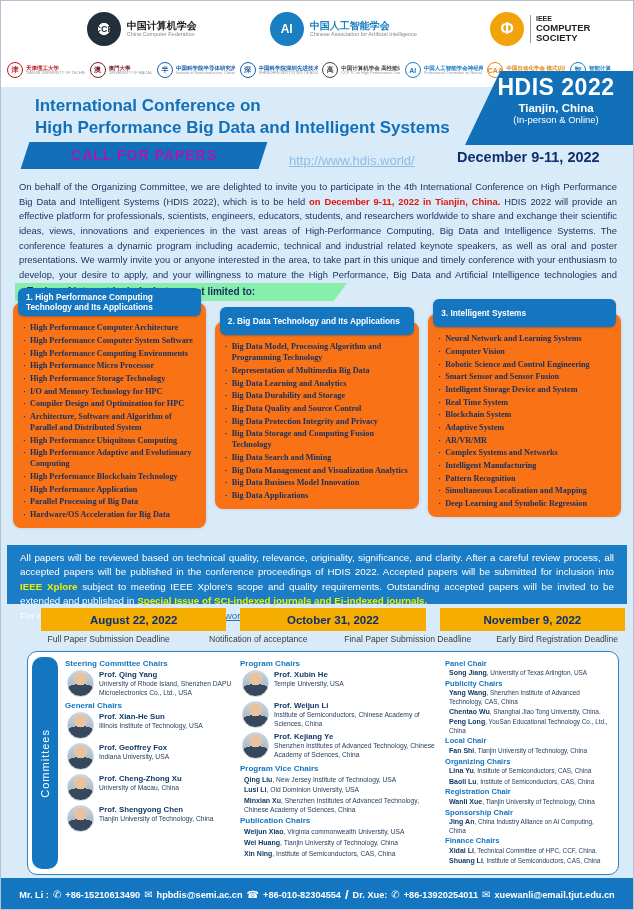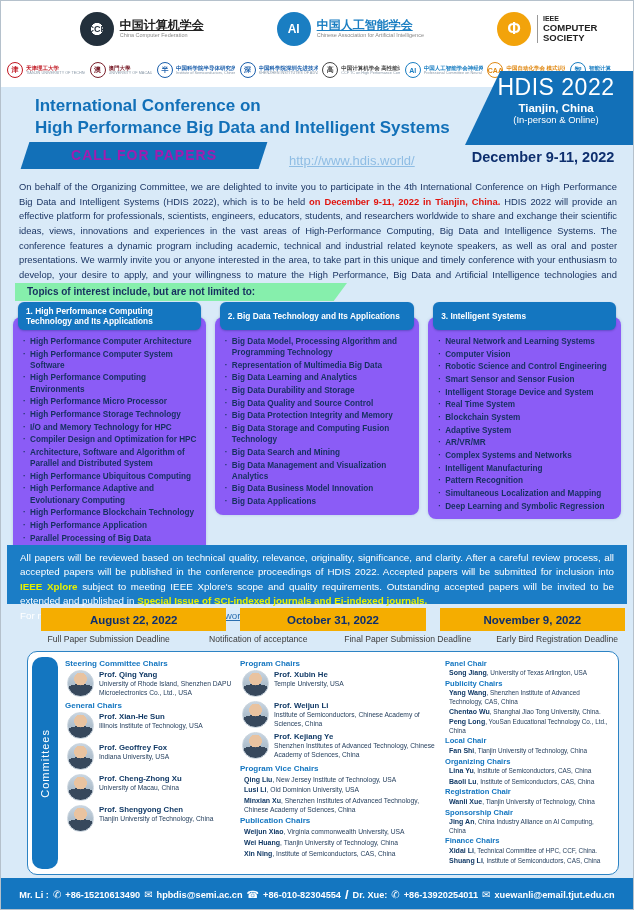--- a/index.html
+++ b/index.html
@@ -12,70 +12,70 @@
   .logos-band { position:absolute; top:0; left:0; right:0; height:86px; background:#fff; }
   .logos-row1 { position:absolute; top:6px; left:0; right:0; height:44px;
                 display:flex; justify-content:center; align-items:center; gap:30px; }
   .org { display:flex; align-items:center; gap:6px; }
   .org-seal { width:34px; height:34px; border-radius:50%; flex:0 0 auto;
               display:flex; align-items:center; justify-content:center;
               font-size:12px; font-weight:bold; color:#fff;margin-left:43px; }
   .seal-ccf { background:radial-gradient(circle at 50% 50%, #fff 0 28%, #23303c 29% 100%); border:2px solid #23303c; color:#23303c; font-size:9px; }
   .seal-caai { background:#1a7ec2; }
   .seal-ieee { background:#f2a30b; font-size:16px; }
-  .org-text-cn { font-size:12px; font-weight:bold; color:#222; line-height:1.1;text-decoration:underline; }
+  .org-text-cn { font-size:10px; font-weight:bold; color:#222; line-height:1.1; }
   .org-text-en { font-size:5.5px; color:#888; line-height:1.2; }
   .org-caai .org-text-cn { color:#1a7ec2; }
   .ieee-lines { font-weight:bold; color:#222; line-height:1.05; border-left:1px solid #999; padding-left:5px; }
   .ieee-l1 { font-size:7px; } .ieee-l2 { font-size:9.5px; }
   .logos-row2 { position:absolute; top:54px; left:6px; right:6px; height:30px;
                 display:flex; justify-content:space-between; align-items:center; overflow:hidden; }
   .partner { display:flex; align-items:center; gap:3px; max-width:78px; overflow:hidden; flex:0 0 auto; }
   .partner-dot { width:16px; height:16px; border-radius:50%; flex:0 0 auto; border:1.5px solid currentColor;
                  display:flex; align-items:center; justify-content:center; font-size:7px; font-weight:bold; }
   .partner-txt { overflow:hidden; }
   .partner-cn { font-size:5.5px; font-weight:bold; line-height:1.15; white-space:nowrap; }
   .partner-en { font-size:3.8px; color:#8a99a8; line-height:1.1; white-space:nowrap; }
 
   
   .conf-title { position:absolute; left:34px; top:94px; width:430px;
                 color:#1270b8; font-size:17px; font-weight:bold; line-height:1.3; }
   .hdis-badge { position:absolute; top:70px; right:0; width:168px; height:74px;
                 background:#1270b8; clip-path:polygon(21% 0, 100% 0, 100% 100%, 0 100%);
                 color:#fff; text-align:center; padding-top:3px; padding-left:14px; }
-  .hdis-name { font-size:23px; font-weight:normal; letter-spacing:0.5px; }
+  .hdis-name { font-size:23px; font-weight:bold; letter-spacing:0.5px; }
   .hdis-city { font-size:11.5px; font-weight:bold; margin-top:1px; }
   .hdis-mode { font-size:9.5px; }
-  .hdis-date { position:absolute; top:148px; right:4px; width:172px; text-align:center;
+  .hdis-date { position:absolute; top:148px; right:4px; width:172px; text-align:left;
                color:#0e2f6e; font-size:14.5px; font-weight:bold; }
   .cfp-wrap { position:absolute; left:24px; top:141px; width:238px; height:27px; }
   .cfp-bg { position:absolute; inset:0; background:#1270b8; transform:skewX(-18deg); }
   .cfp-text { position:relative; color:#a21caf; font-weight:bold; font-size:14px; letter-spacing:1px;
               text-align:center; line-height:27px; }
   .cfp-url { position:absolute; left:288px; top:152px; font-size:13px; color:#8fbde4; text-decoration:underline; }
 
   
   .intro { position:absolute; left:18px; right:16px; top:179px;
            color:#16305f; font-size:9.4px; line-height:1.56; text-align:justify; font-weight:500; }
   .intro .red { color:#e0150f; font-weight:bold; }
 
   
   .topics-banner { position:absolute; left:14px; top:282px; width:332px; height:18px;
                    background:#86efac; clip-path:polygon(0 0, 100% 0, 96% 100%, 0 100%);
                    color:#16305f; font-size:10px; font-weight:bold; line-height:18px; padding-left:12px; }
   .topics-row { position:absolute; left:12px; right:12px; top:301px; height:212px;
-                display:flex; gap:9px; align-items:flex-start; }
+                display:flex; gap:9px; align-items:center; }
   .topic-col { display:flex; flex-direction:column; flex:1; }
   .topic-col.mid { flex:1.06; }
   .topic-pill { position:relative; z-index:2; background:#1476c0; color:#fff; border-radius:6px;
                 margin:0 5px; min-height:28px; padding:3px 8px; display:flex; align-items:center;
                 font-size:8.3px; font-weight:bold; line-height:1.25;
                 box-shadow:0 1px 2px rgba(0,40,90,.3); }
-  .topic-card { background:#8b5cf6; border-radius:8px; margin-top:-13px; flex:1;
-                padding:19px 7px 6px 10px; box-shadow:0 0 3px rgba(60,110,160,.25); }
+  .topic-card { background:#f97316; border-radius:8px; margin-top:-13px; flex:1;
+                padding:19px 7px 6px 10px; box-shadow:0 0 3px rgba(60,110,160,.25);font-family:Liberation Serif, serif; }
   .topic-card li { list-style:none; position:relative; padding-left:7px;
                    color:#16305f; font-size:8.2px; font-weight:600; line-height:1.36; margin-bottom:1.5px; }
   .topic-card li::before { content:"·"; position:absolute; left:0; top:0; font-weight:bold; }
 
   
   .review { position:absolute; left:6px; right:6px; top:544px; height:59px;
             background:#1b7dc6; color:#fff; padding:6px 13px 0;
             font-size:9.8px; line-height:1.47; text-align:justify; }
   .review .yellow { color:#e8f000; font-weight:bold; }
   .review-more { text-align:left; }
@@ -255,21 +255,21 @@
       </div>
       <div class="topic-col mid">
         <div class="topic-pill">2. Big Data Technology and Its Applications</div>
         <div class="topic-card">
           <ul>
             <li>Big Data Model, Processing Algorithm and Programming Technology</li>
             <li>Representation of Multimedia Big Data</li>
             <li>Big Data Learning and Analytics</li>
             <li>Big Data Durability and Storage</li>
             <li>Big Data Quality and Source Control</li>
-            <li>Big Data Protection Integrity and Memory</li>
+            <li>Big Data Protection Integrity and Privacy</li>
             <li>Big Data Storage and Computing Fusion Technology</li>
             <li>Big Data Search and Mining</li>
             <li>Big Data Management and Visualization Analytics</li>
             <li>Big Data Business Model Innovation</li>
             <li>Big Data Applications</li>
           </ul>
         </div>
       </div>
       <div class="topic-col">
         <div class="topic-pill">3. Intelligent Systems</div>

